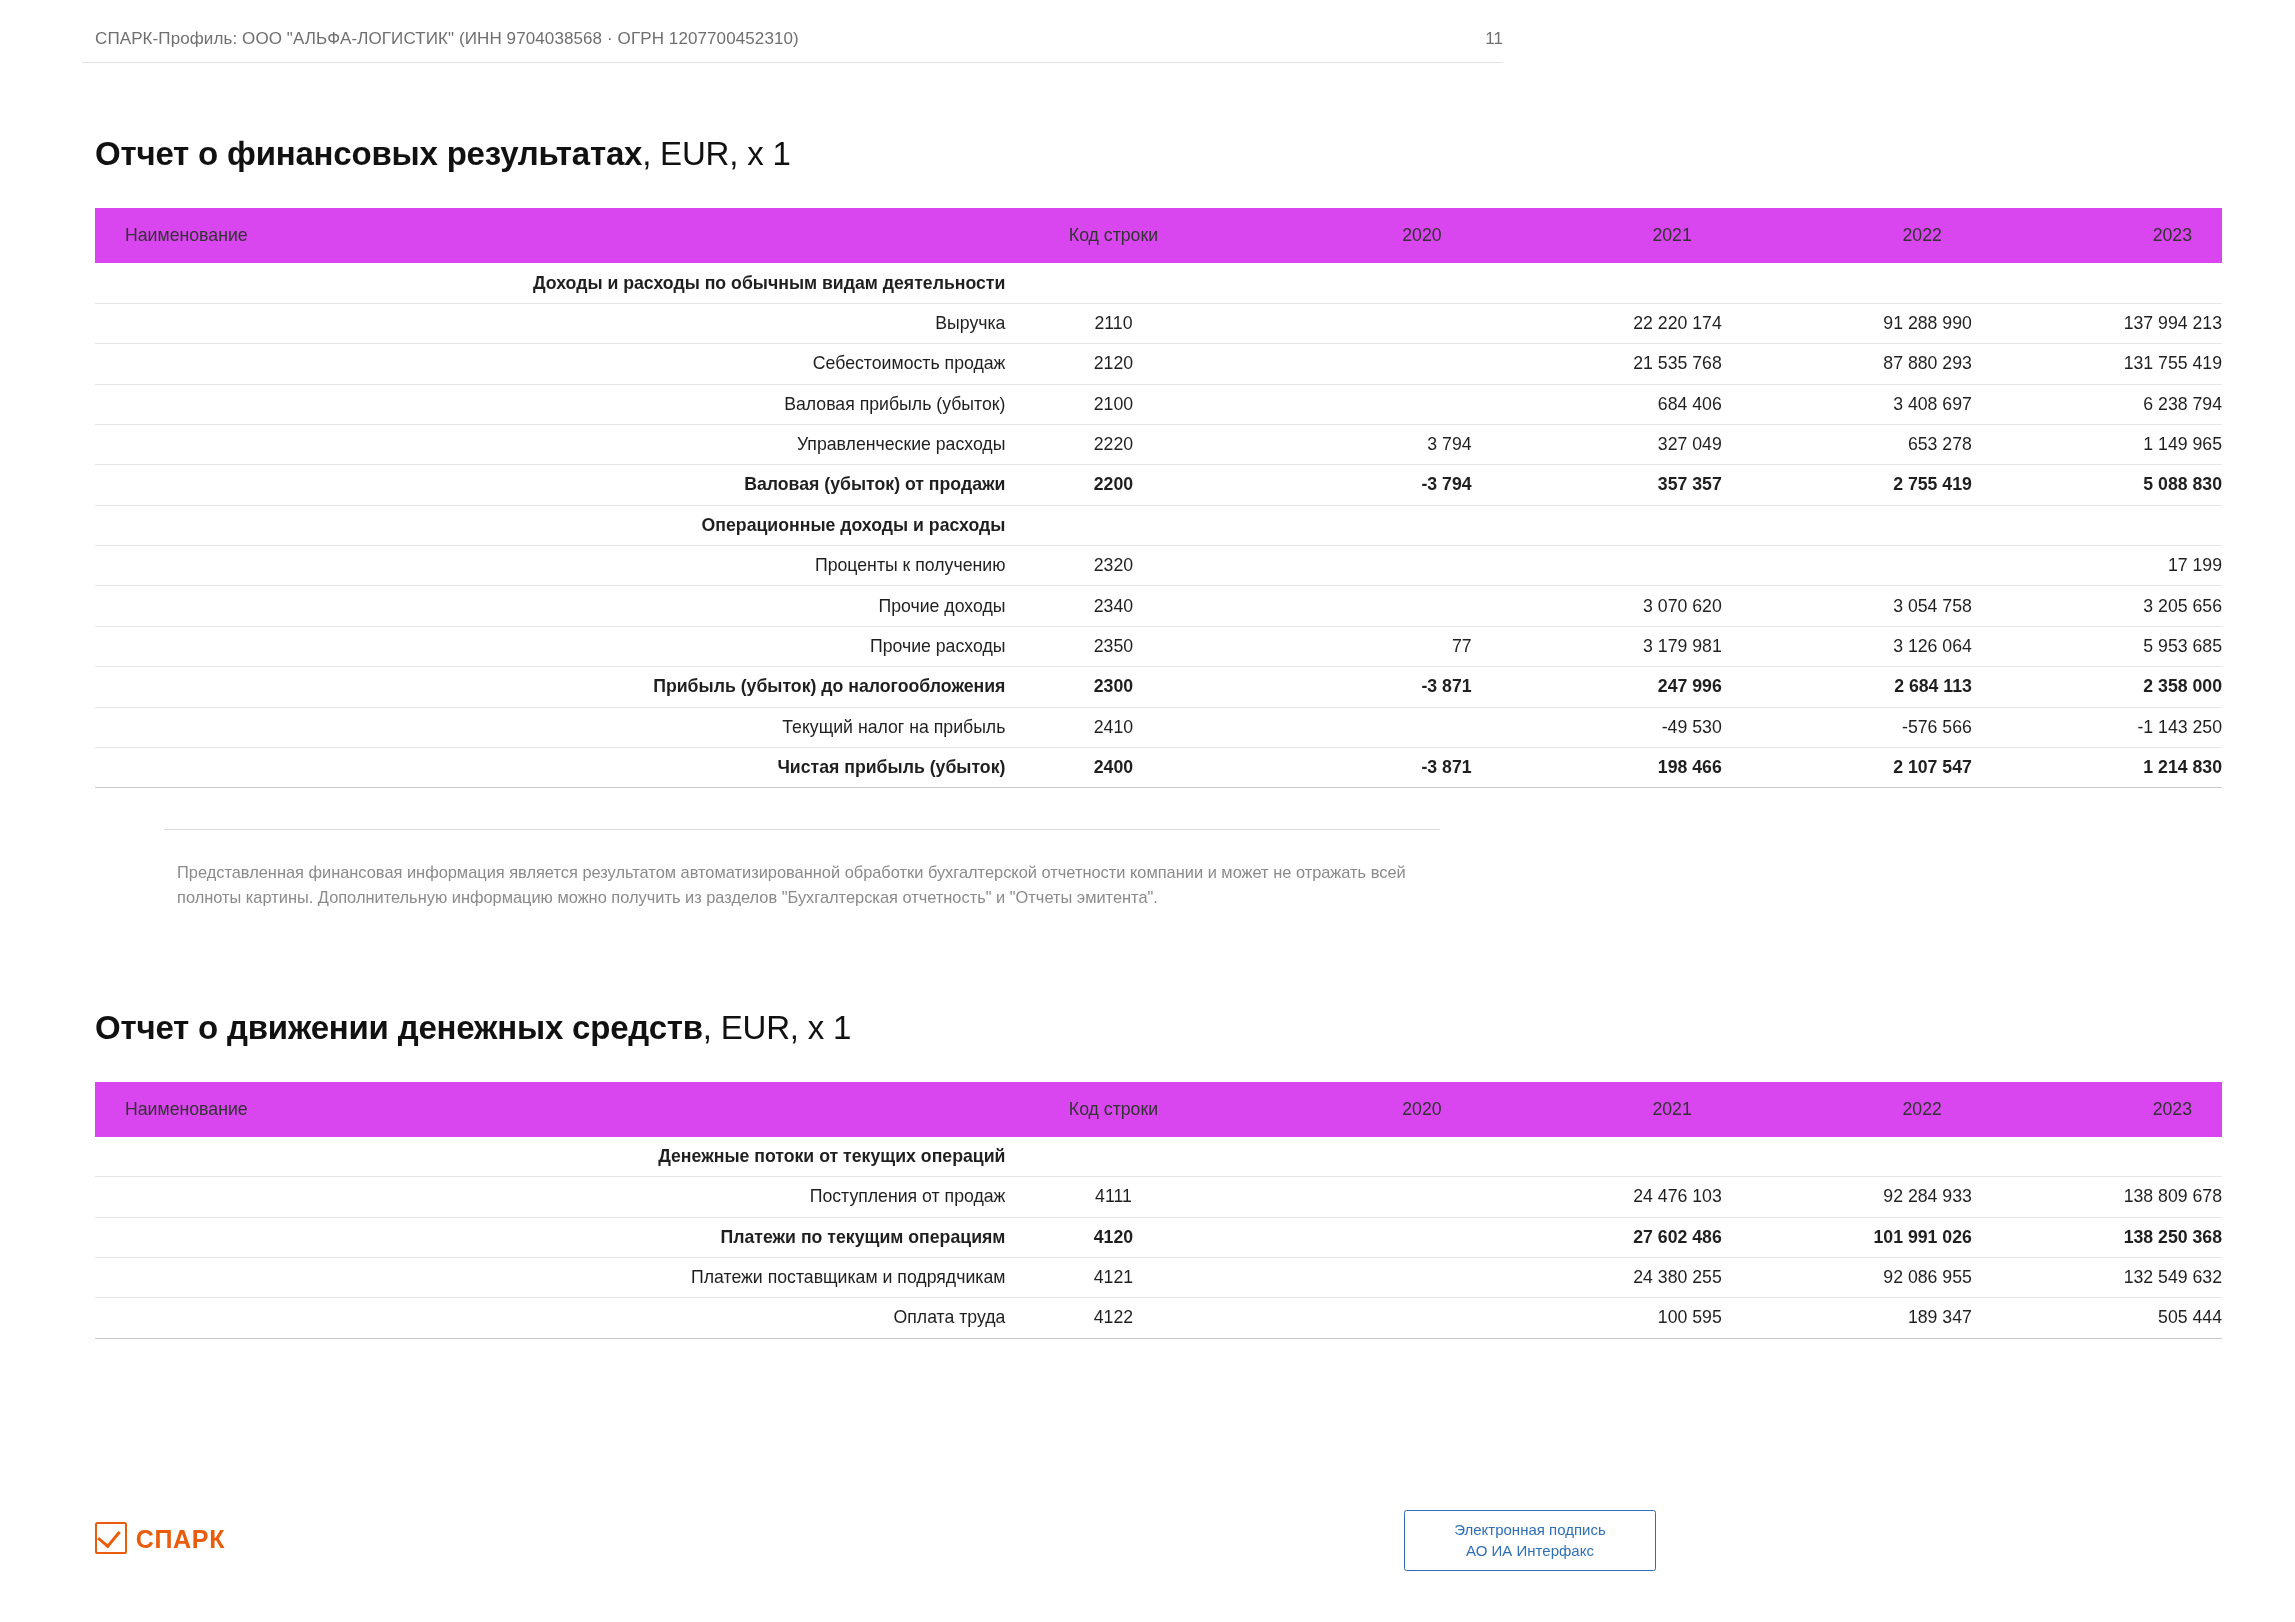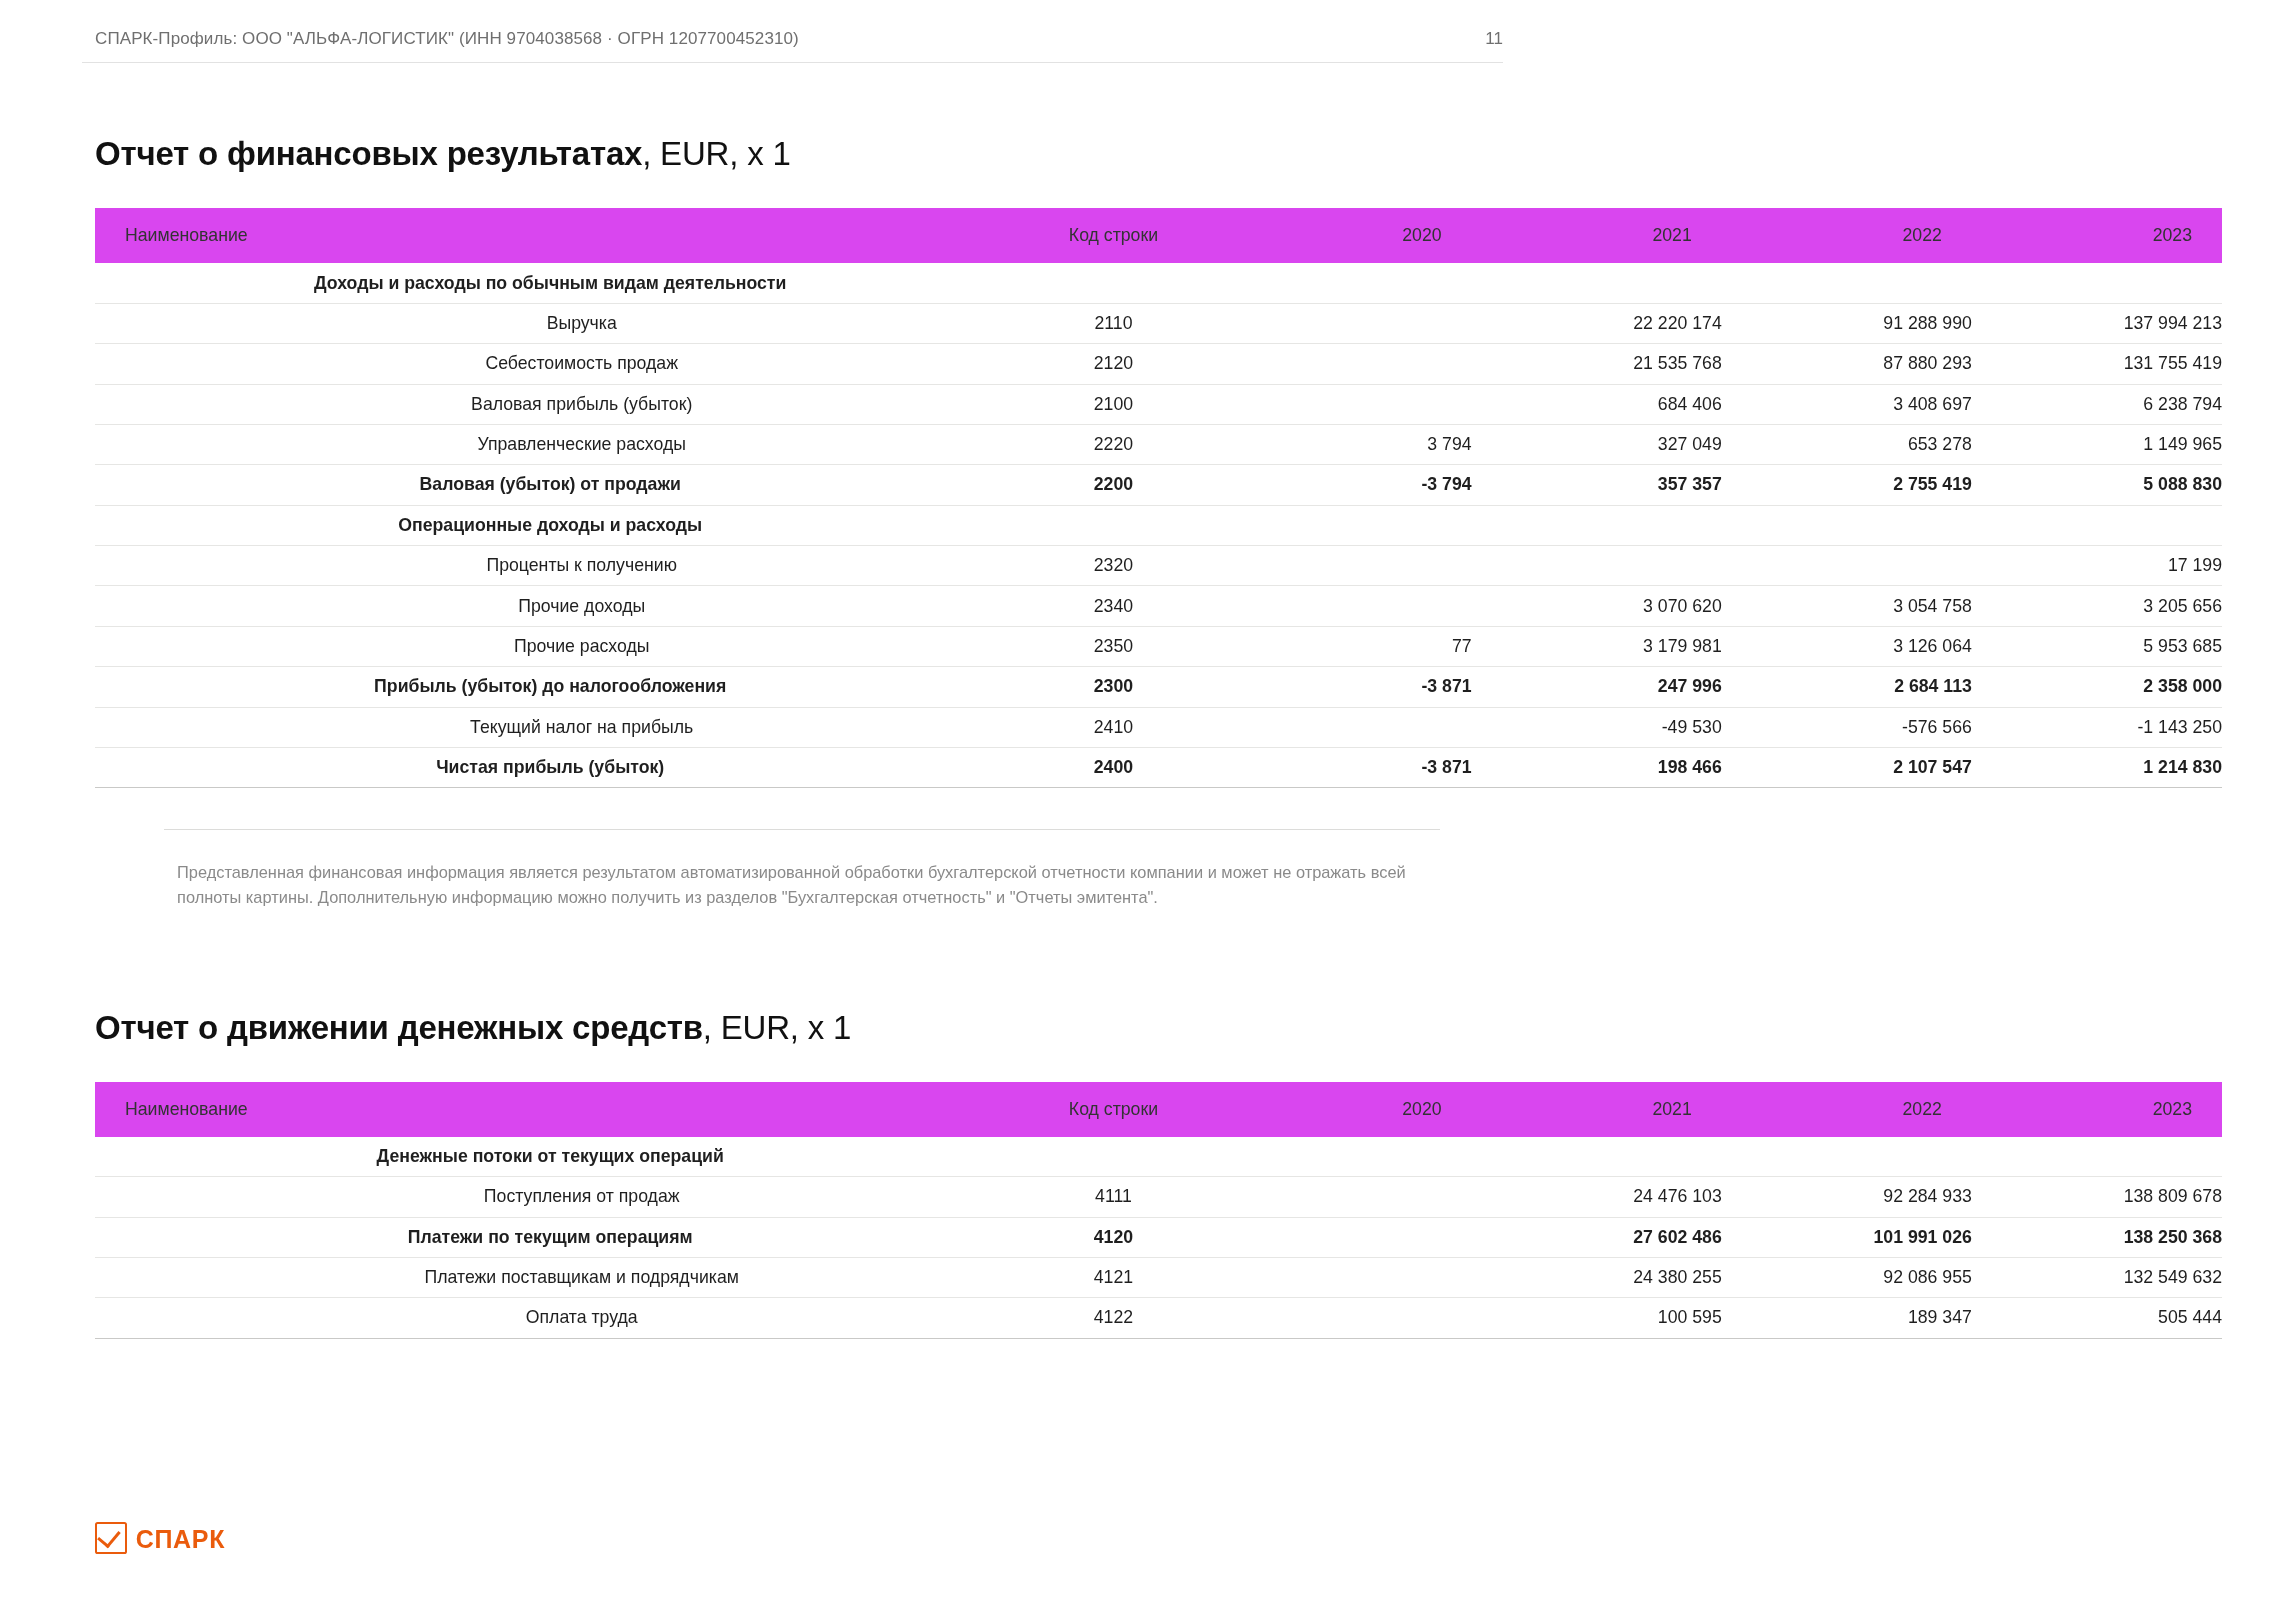--- a/index.html
+++ b/index.html
@@ -89,21 +89,21 @@
     padding: 9.2px 0 9.2px 0;
     border-bottom: 0.7px solid #e6e6e4;
     color: #1f1f1f;
     vertical-align: middle;
     white-space: nowrap;
   }
   table.fin tbody tr:last-child td {
     border-bottom: 0.7px solid #c9c9c7;
   }
   td.name {
-    text-align: center;
+    text-align: right;
     padding-left: 30px;
   }
   td.name.indent {
     padding-left: 63px;
   }
   td.code {
     text-align: center;
     color: #1f1f1f;
   }
   td.num {
@@ -404,16 +404,20 @@
           <td class="num">505 444</td>
         </tr>
       </tbody>
   </table>
 
   <div class="footer">
     <div class="logo">
       <span class="box"></span>
       <span class="word">СПАРК</span>
     </div>
+    <div class="esign">
+      <div>Электронная подпись</div>
+      <div>АО ИА Интерфакс</div>
+    </div>
   </div>
 
 </div>
 
 
 </body></html>

